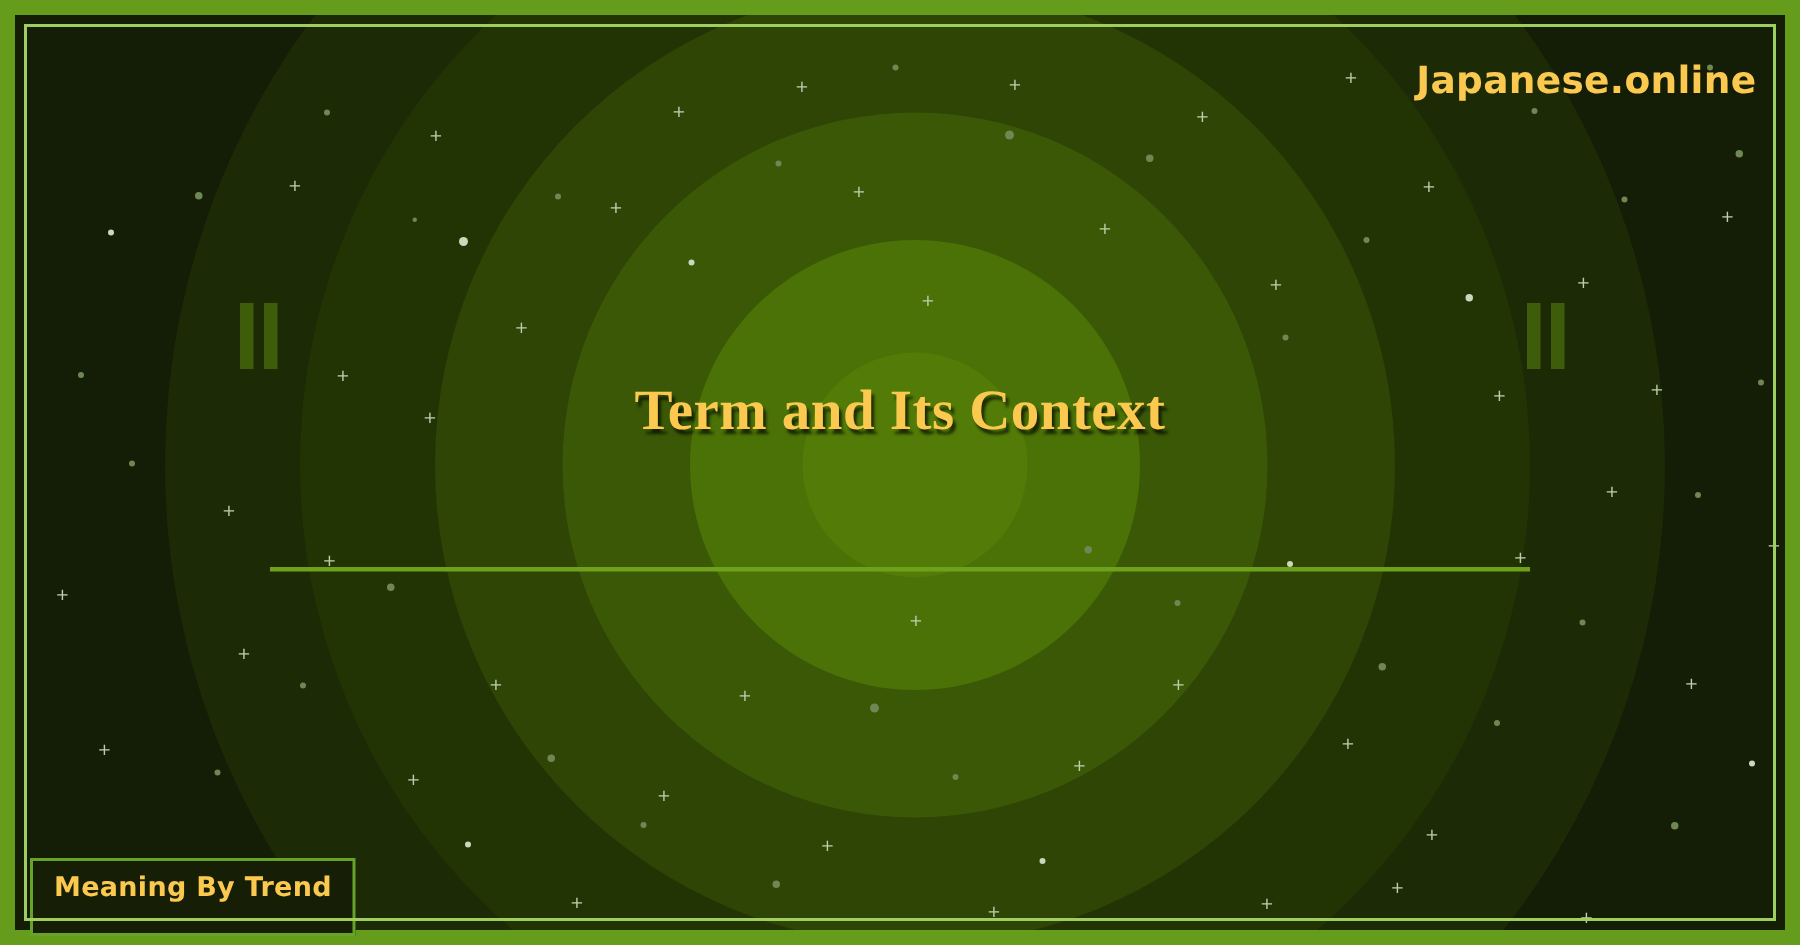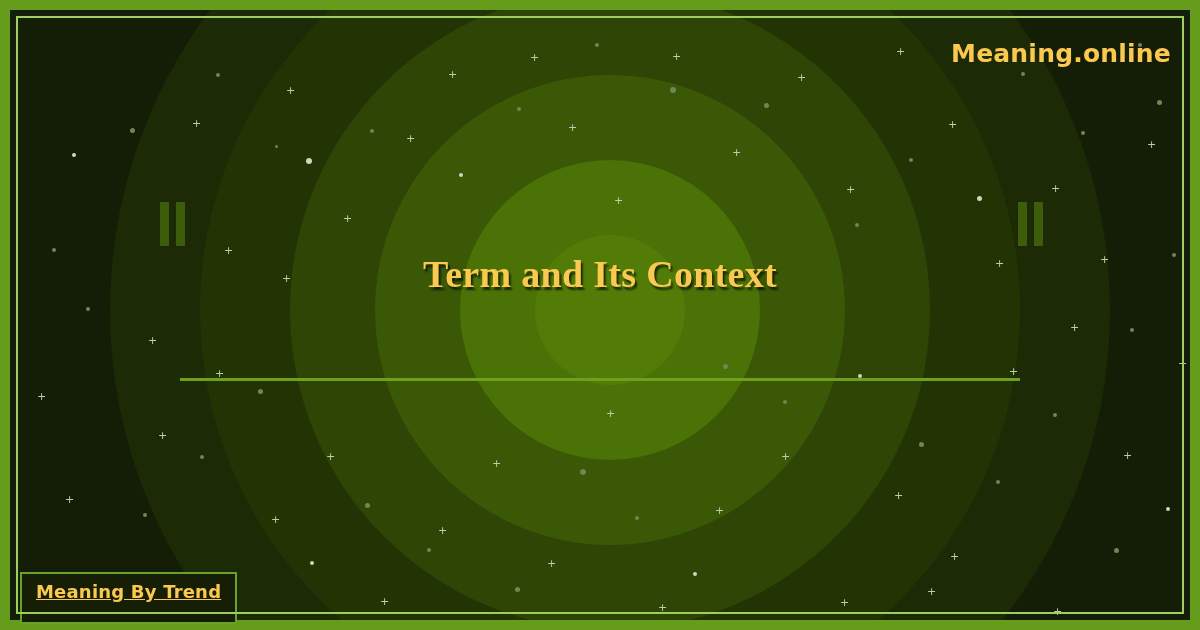--- a/index.html
+++ b/index.html
@@ -148,21 +148,20 @@
     position:absolute;
     left:10px; top:562px;
     padding:7px 14px 20px 14px;
     border:2px solid #66a326;
     background:#161f06;
     color:#fbc94f;
     font-size:18px;
     font-weight:bold;
     font-family:"DejaVu Sans", sans-serif;
     letter-spacing:0.2px;
-    text-decoration:underline;
   }
 </style>
 </head>
 <body>
 
 <div id="poster">
 
   <div id="dark-gap"></div>
 
   <div id="stage">
@@ -259,21 +258,21 @@
         <div class="star-cross" style="left: 95px; top: 565px;">+</div>
         <div class="star-cross" style="left: 55px; top: 484px;">+</div>
         <div class="star-cross" style="left: 27px; top: 381px;">+</div>
         <div class="star-cross" style="left: 1043px; top: 596px;">+</div>
         <div class="star-cross" style="left: 917px; top: 576px;">+</div>
       </div>
   </div>
 
   <div id="content">
 
-    <div id="site-name">Meaning.online</div>
+    <div id="site-name">Japanese.online</div>
 
     <div class="quote-mark" id="quote-left">
       <div class="bar"></div>
       <div class="bar"></div>
     </div>
 
     <div class="quote-mark" id="quote-right">
       <div class="bar"></div>
       <div class="bar"></div>
     </div>

